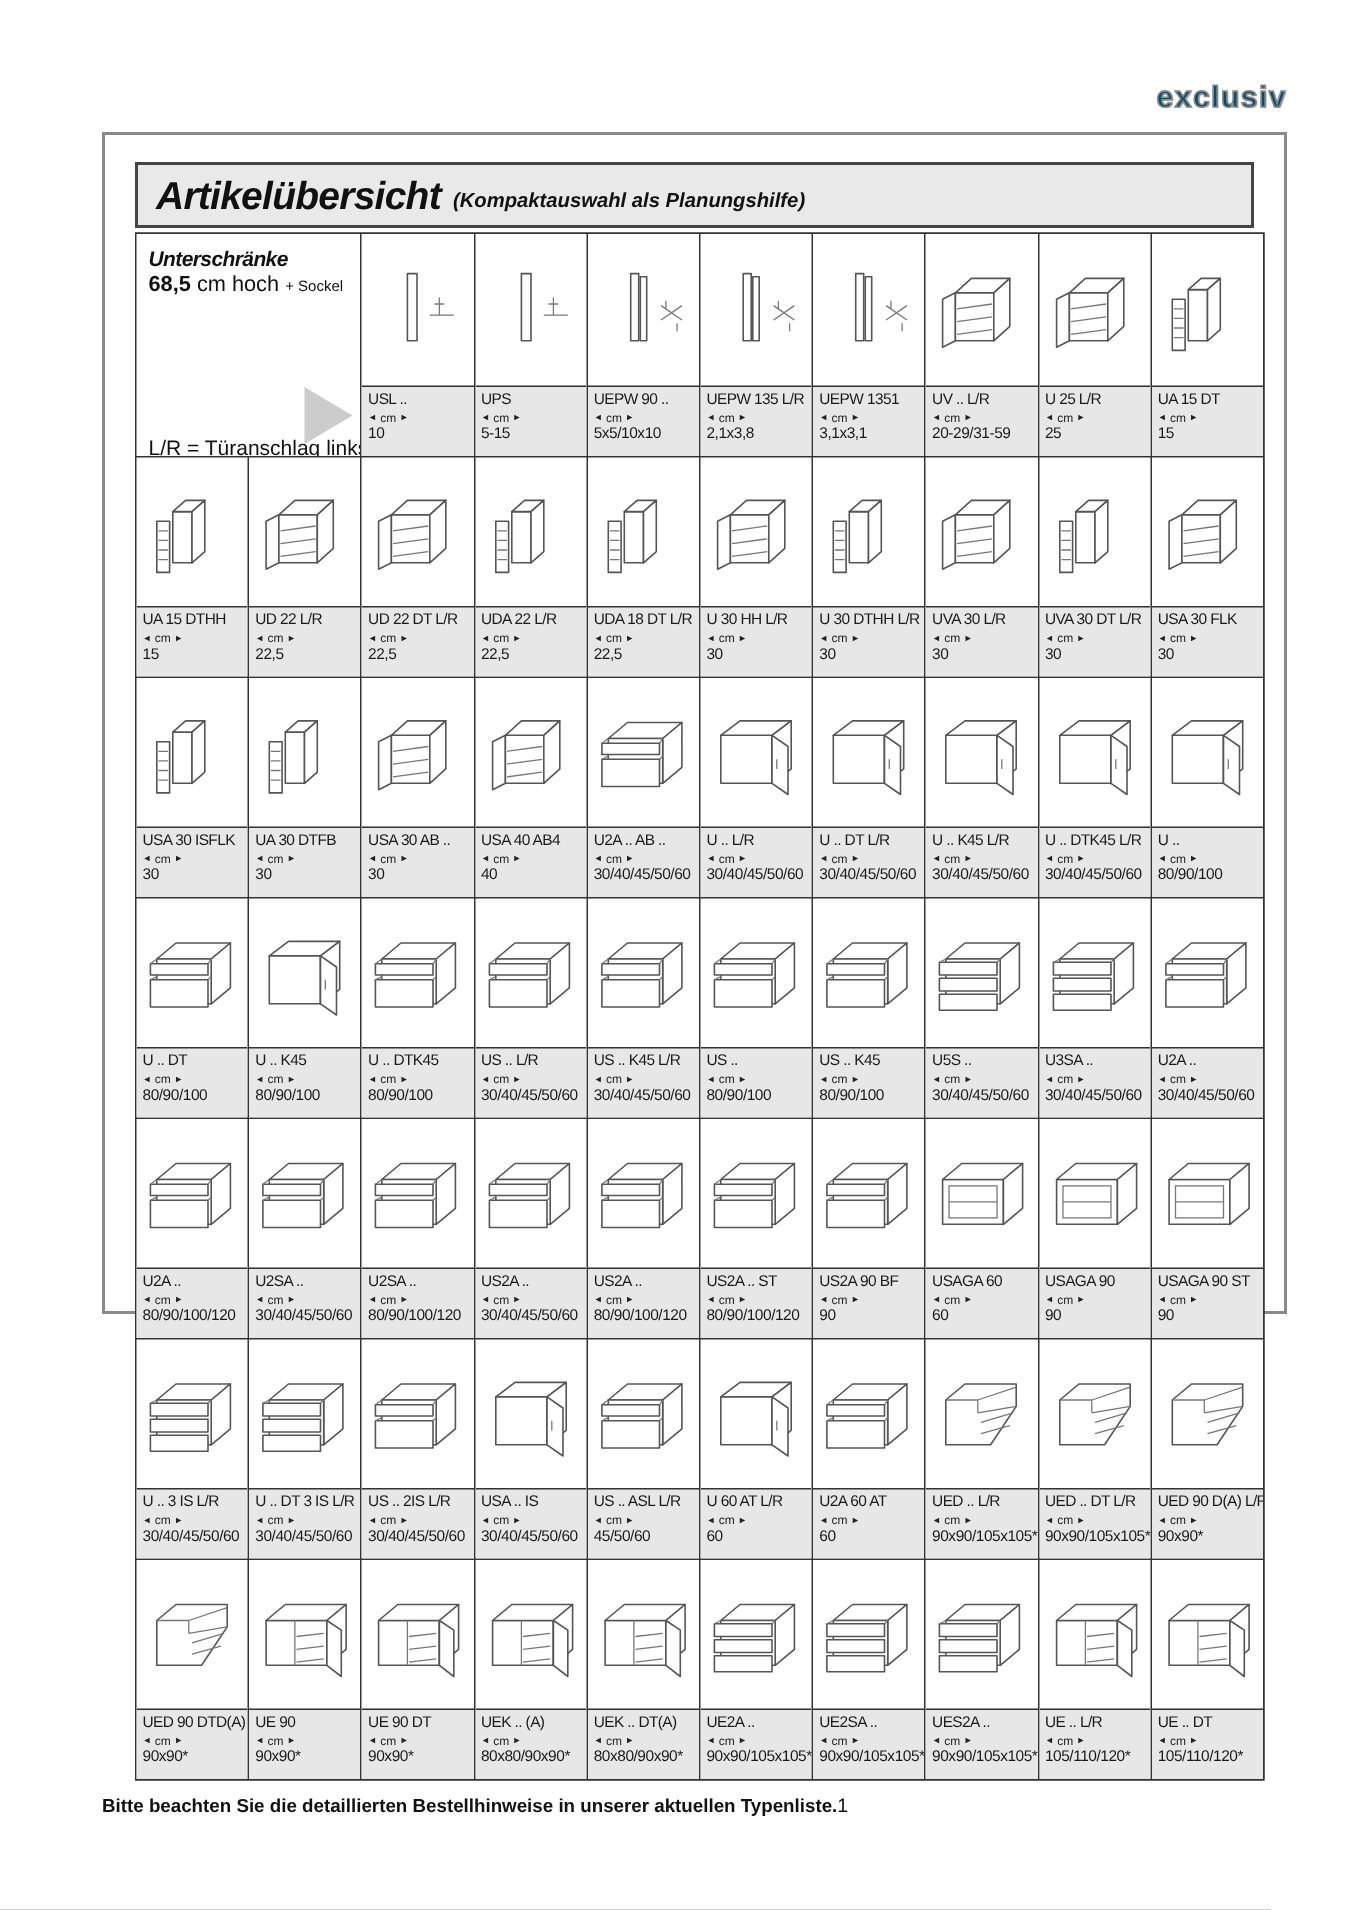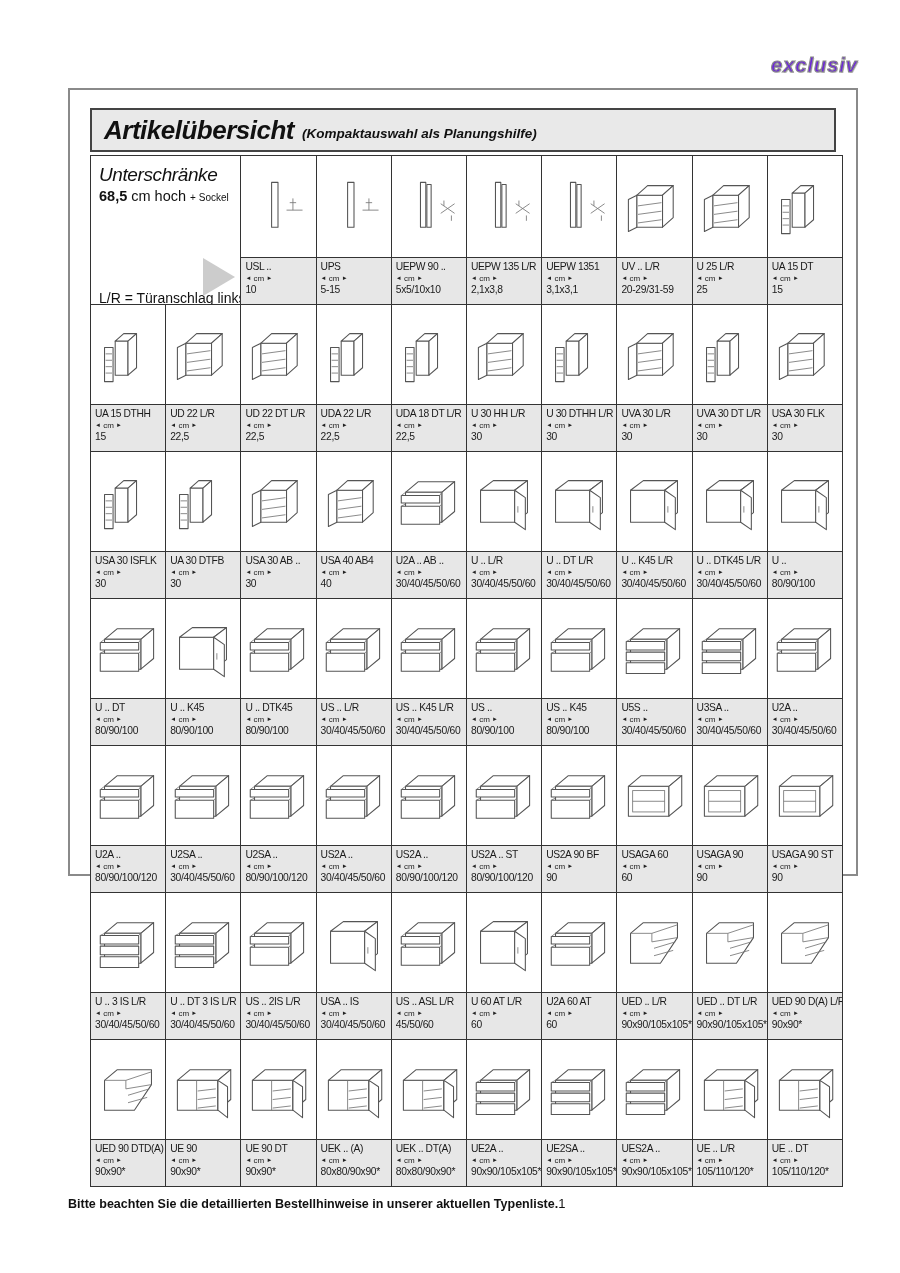--- a/index.html
+++ b/index.html
@@ -1,34 +1,34 @@
 <!DOCTYPE html>
 <html><head>
 <meta charset="utf-8">
 <style>
   html,body{margin:0;padding:0;background:#fff;}
   body{width:900px;height:1273px;position:relative;font-family:"Liberation Sans",sans-serif;color:#111;}
-  .logo{position:absolute;top:54px;right:42px;font-size:20px;font-weight:bold;font-style:italic;
-        letter-spacing:1px;color:#6d28d9;-webkit-text-stroke:1.1px #8a8a8a;text-shadow:1px 1px 0 #c9c9c9;}
+  .logo{position:absolute;top:54px;right:42px;font-size:20px;font-weight:bold;
+        letter-spacing:1px;color:#0c4a6e;-webkit-text-stroke:1.1px #8a8a8a;text-shadow:1px 1px 0 #c9c9c9;}
   .sheet{position:absolute;left:68px;top:88px;width:790px;height:788px;border:2px solid #8a8a8a;background:#fff;box-sizing:border-box;}
   .header-bar{position:absolute;left:20px;top:18px;width:746px;height:44px;background:#e9e9e9;border:2px solid #444;
               box-sizing:border-box;display:flex;align-items:center;padding-left:12px;}
   .header-title{font-size:26px;font-weight:bold;font-style:italic;letter-spacing:-.5px;}
   .header-sub{font-size:13.5px;font-weight:bold;font-style:italic;margin-left:8px;padding-top:6px;}
   .grid{position:absolute;left:20px;top:65px;width:753px;box-sizing:border-box;border:1px solid #333;background:#333;
         display:grid;grid-template-columns:repeat(10,1fr);grid-template-rows:148px repeat(6,146px);gap:1px;}
   .cell{background:#fff;display:flex;flex-direction:column;overflow:hidden;}
   .illus{flex:1;display:flex;align-items:center;justify-content:center;padding-top:2px;}
   .label{height:47px;background:#e7e7e7;border-top:1px solid #333;padding:3px 3px 0 4px;box-sizing:border-box;line-height:1.25;}
   .nm{font-size:10.3px;letter-spacing:-.4px;white-space:nowrap;color:#1a1a1a;}
   .cm{font-size:8px;color:#222;}
   .cm .tri{font-size:6px;vertical-align:1px;}
   .sz{font-size:10.3px;letter-spacing:-.3px;white-space:nowrap;color:#1a1a1a;}
   .info-cell{grid-column:1 / span 2;grid-row:1;position:relative;padding:8px 6px 0 8px;box-sizing:border-box;}
-  .uc-title{font-size:19px;font-weight:normal;font-style:italic;letter-spacing:-.4px;}
+  .uc-title{font-size:14px;font-weight:bold;font-style:italic;letter-spacing:-.4px;}
   .uc-height{font-size:14.5px;margin-top:2px;}
   .uc-height b{font-weight:bold;}
   .uc-height small{font-size:10px;}
   .uc-legend{position:absolute;left:8px;top:95px;font-size:14px;line-height:1.35;white-space:pre;}
   .uc-arrow{position:absolute;right:5px;bottom:8px;width:0;height:0;
             border-top:19px solid transparent;border-bottom:19px solid transparent;border-left:32px solid #ccc;}
   .footer{position:absolute;left:68px;top:1196px;width:790px;display:flex;align-items:baseline;}
   .footer-text{font-size:12.5px;font-weight:bold;}
   .page-num{font-size:13px;}
   svg.icon{width:72px;height:64px;}

